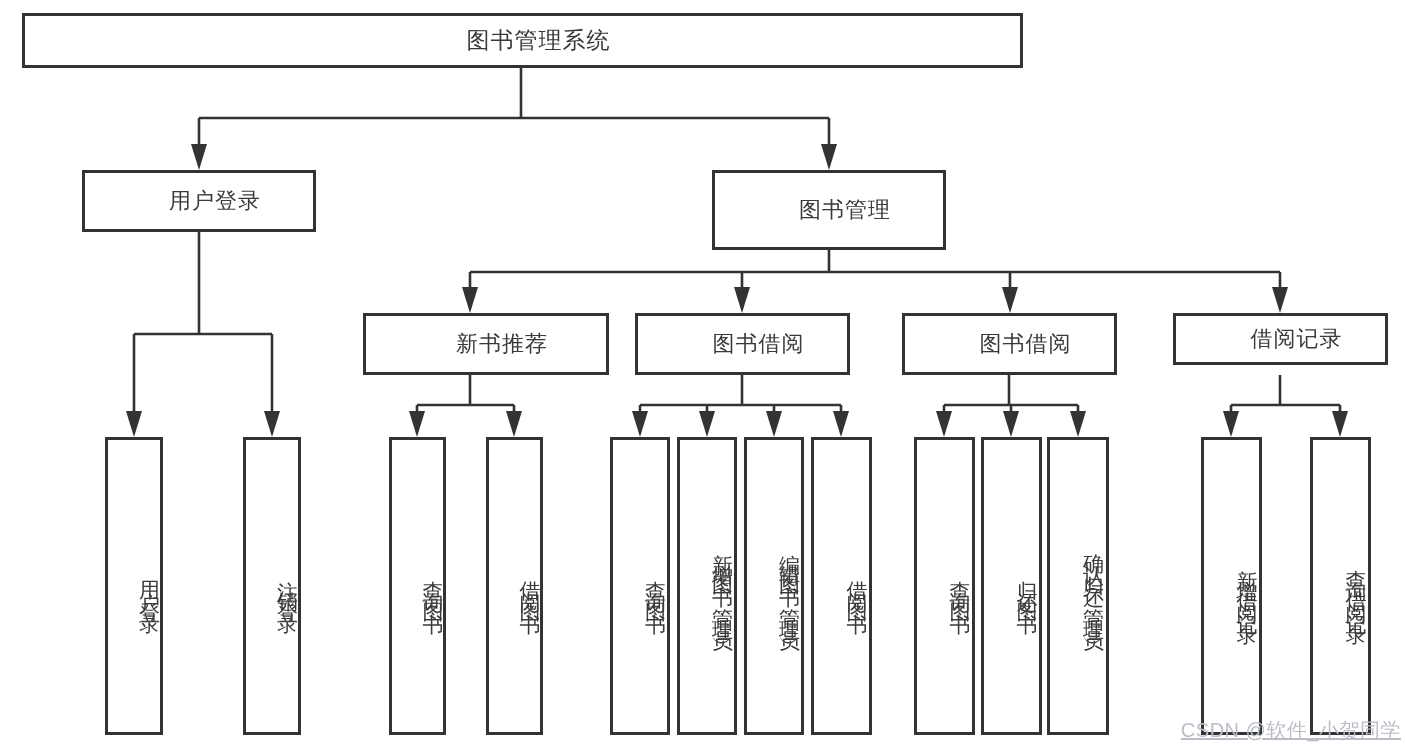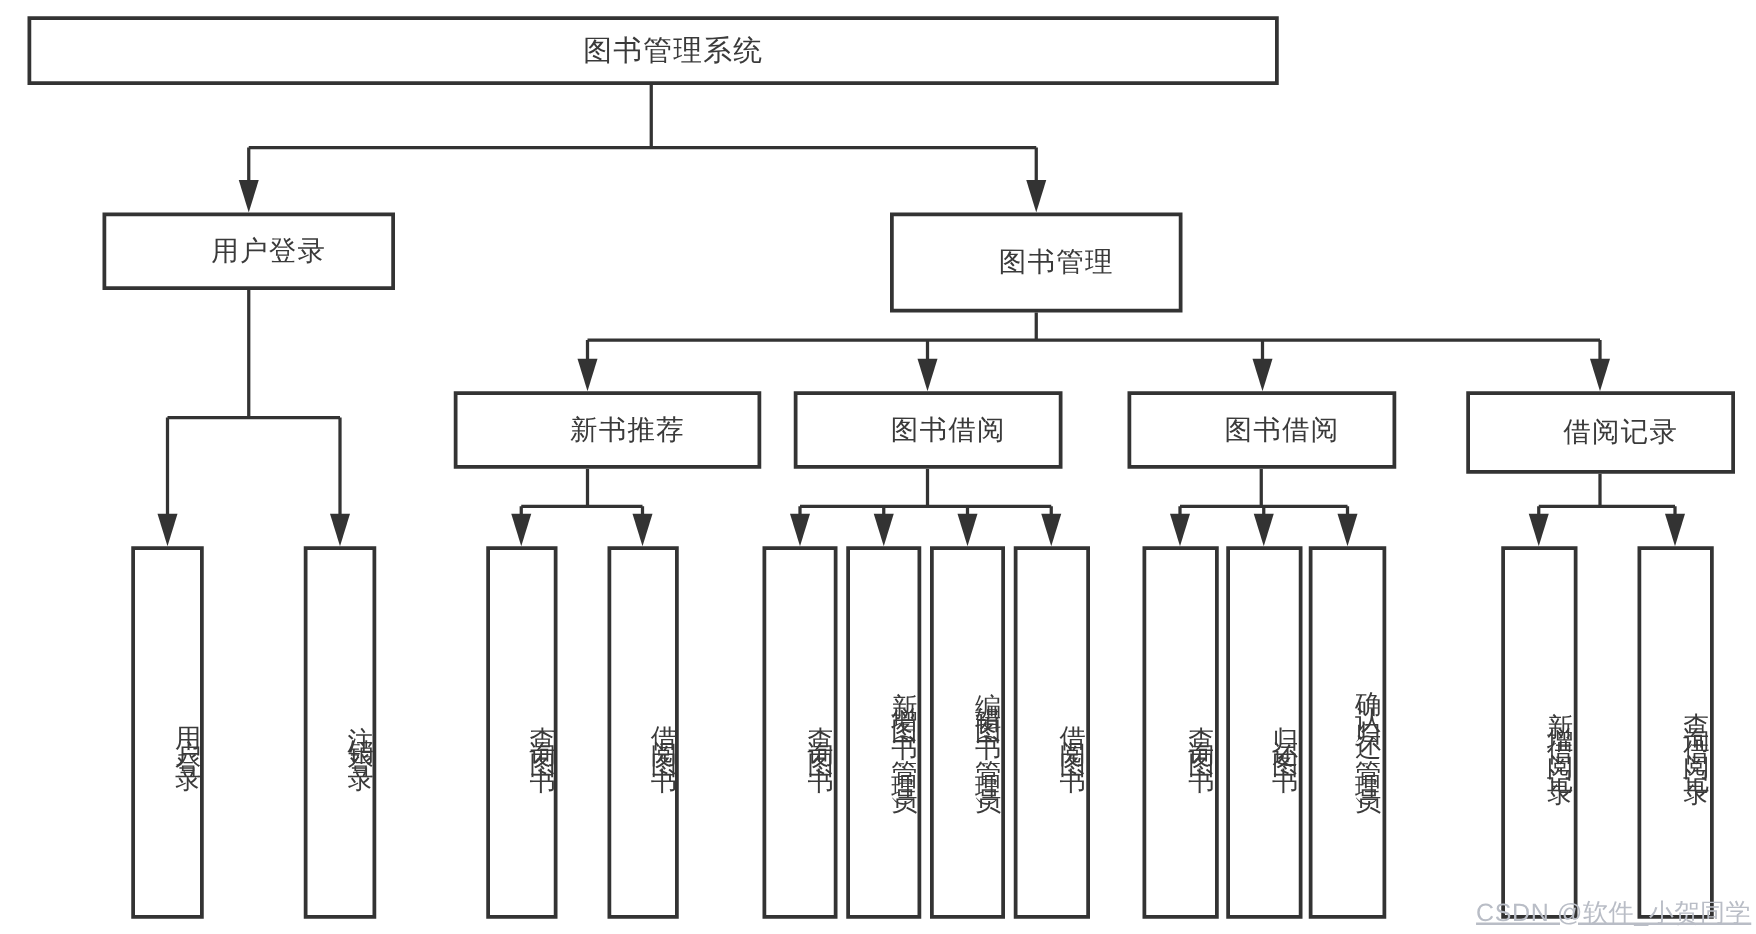--- a/index.html
+++ b/index.html
@@ -130,21 +130,21 @@
 
   <div class="node" style="left:363px;top:313px;width:246px;height:62px">
     <span>新书推荐</span>
   </div>
   <div class="node" style="left:635px;top:313px;width:215px;height:62px">
     <span>图书借阅</span>
   </div>
   <div class="node" style="left:902px;top:313px;width:215px;height:62px">
     <span>图书借阅</span>
   </div>
-  <div class="node" style="left:1173px;top:313px;width:215px;height:66px">
+  <div class="node" style="left:1173px;top:313px;width:215px;height:52px">
     <span>借阅记录</span>
   </div>
 
   <div class="node leaf" style="left:105px;top:437px;width:58px;height:298px">
     <span class="vtext">用户登录</span>
   </div>
   <div class="node leaf" style="left:243px;top:437px;width:58px;height:298px">
     <span class="vtext">注销登录</span>
   </div>
   <div class="node leaf" style="left:389px;top:437px;width:57px;height:298px">

